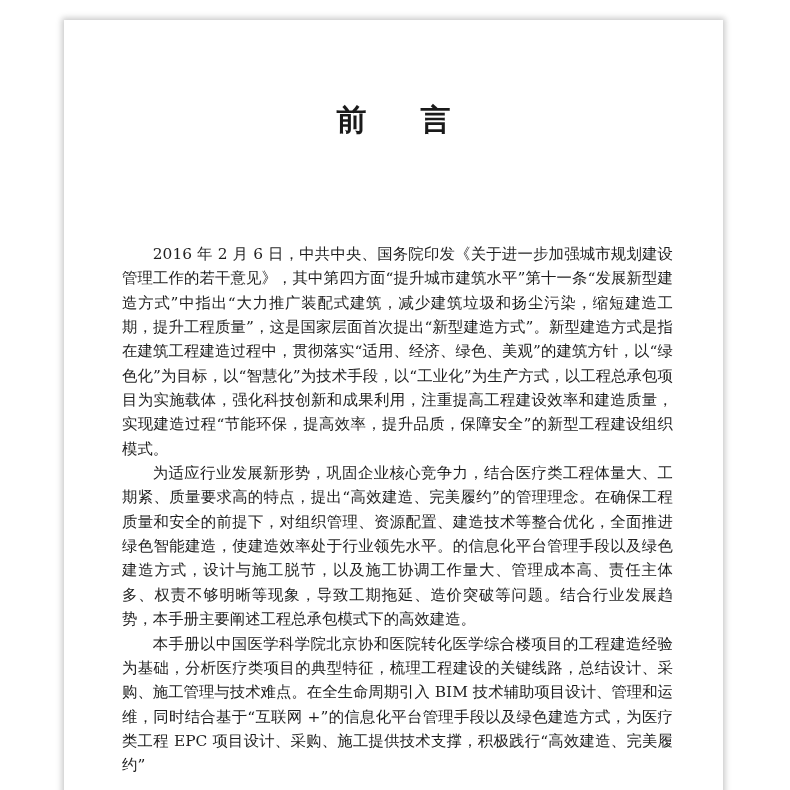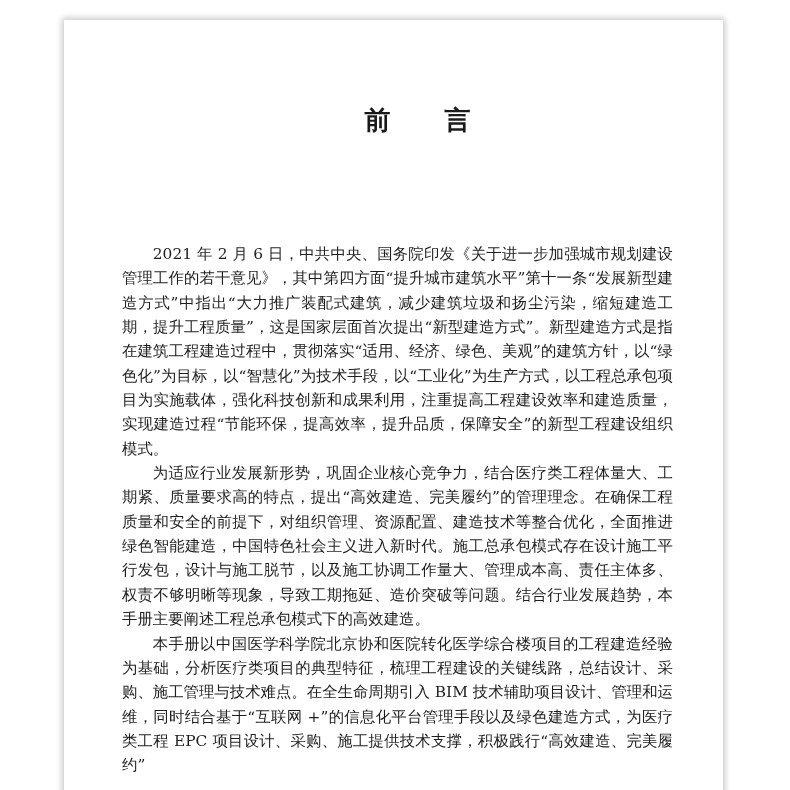--- a/index.html
+++ b/index.html
@@ -27,25 +27,24 @@
       box-shadow: 0 0 6px 2px rgba(0,0,0,0.22);
     }
     .title {
       position: absolute;
       left: 0;
       top: 84px;
       width: 100%;
       text-align: center;
       font-family: "DejaVu Sans", sans-serif;
       font-weight: bold;
-      font-size: 26px;
+      font-size: 30px;
       line-height: 32px;
       color: #1a1a1a;
       letter-spacing: 0;
-      padding-left: 24px;
     }
     .title .ch {
       display: inline-block;
     }
     .title .gap {
       display: inline-block;
       width: 54px;
     }
     .body {
       position: absolute;
@@ -66,18 +65,18 @@
   </style>
 </head>
 <body>
 
 <div class="viewport">
   <div class="page">
     <div class="title">
       <span class="ch">前</span><span class="gap"></span><span class="ch">言</span>
     </div>
     <div class="body">
-      <p>2021 年 2 月 6 日，中共中央、国务院印发《关于进一步加强城市规划建设管理工作的若干意见》，其中第四方面“提升城市建筑水平”第十一条“发展新型建造方式”中指出“大力推广装配式建筑，减少建筑垃圾和扬尘污染，缩短建造工期，提升工程质量”，这是国家层面首次提出“新型建造方式”。新型建造方式是指在建筑工程建造过程中，贯彻落实“适用、经济、绿色、美观”的建筑方针，以“绿色化”为目标，以“智慧化”为技术手段，以“工业化”为生产方式，以工程总承包项目为实施载体，强化科技创新和成果利用，注重提高工程建设效率和建造质量，实现建造过程“节能环保，提高效率，提升品质，保障安全”的新型工程建设组织模式。</p>
-      <p>为适应行业发展新形势，巩固企业核心竞争力，结合医疗类工程体量大、工期紧、质量要求高的特点，提出“高效建造、完美履约”的管理理念。在确保工程质量和安全的前提下，对组织管理、资源配置、建造技术等整合优化，全面推进绿色智能建造，中国特色社会主义进入新时代。施工总承包模式存在设计施工平行发包，设计与施工脱节，以及施工协调工作量大、管理成本高、责任主体多、权责不够明晰等现象，导致工期拖延、造价突破等问题。结合行业发展趋势，本手册主要阐述工程总承包模式下的高效建造。</p>
+      <p>2016 年 2 月 6 日，中共中央、国务院印发《关于进一步加强城市规划建设管理工作的若干意见》，其中第四方面“提升城市建筑水平”第十一条“发展新型建造方式”中指出“大力推广装配式建筑，减少建筑垃圾和扬尘污染，缩短建造工期，提升工程质量”，这是国家层面首次提出“新型建造方式”。新型建造方式是指在建筑工程建造过程中，贯彻落实“适用、经济、绿色、美观”的建筑方针，以“绿色化”为目标，以“智慧化”为技术手段，以“工业化”为生产方式，以工程总承包项目为实施载体，强化科技创新和成果利用，注重提高工程建设效率和建造质量，实现建造过程“节能环保，提高效率，提升品质，保障安全”的新型工程建设组织模式。</p>
+      <p>为适应行业发展新形势，巩固企业核心竞争力，结合医疗类工程体量大、工期紧、质量要求高的特点，提出“高效建造、完美履约”的管理理念。在确保工程质量和安全的前提下，对组织管理、资源配置、建造技术等整合优化，全面推进绿色智能建造，使建造效率处于行业领先水平。的信息化平台管理手段以及绿色建造方式，设计与施工脱节，以及施工协调工作量大、管理成本高、责任主体多、权责不够明晰等现象，导致工期拖延、造价突破等问题。结合行业发展趋势，本手册主要阐述工程总承包模式下的高效建造。</p>
       <p>本手册以中国医学科学院北京协和医院转化医学综合楼项目的工程建造经验为基础，分析医疗类项目的典型特征，梳理工程建设的关键线路，总结设计、采购、施工管理与技术难点。在全生命周期引入 BIM 技术辅助项目设计、管理和运维，同时结合基于“互联网 +”的信息化平台管理手段以及绿色建造方式，为医疗类工程 EPC 项目设计、采购、施工提供技术支撑，积极践行“高效建造、完美履约”</p>
     </div>
   </div>
 </div>
 
 </body></html>

